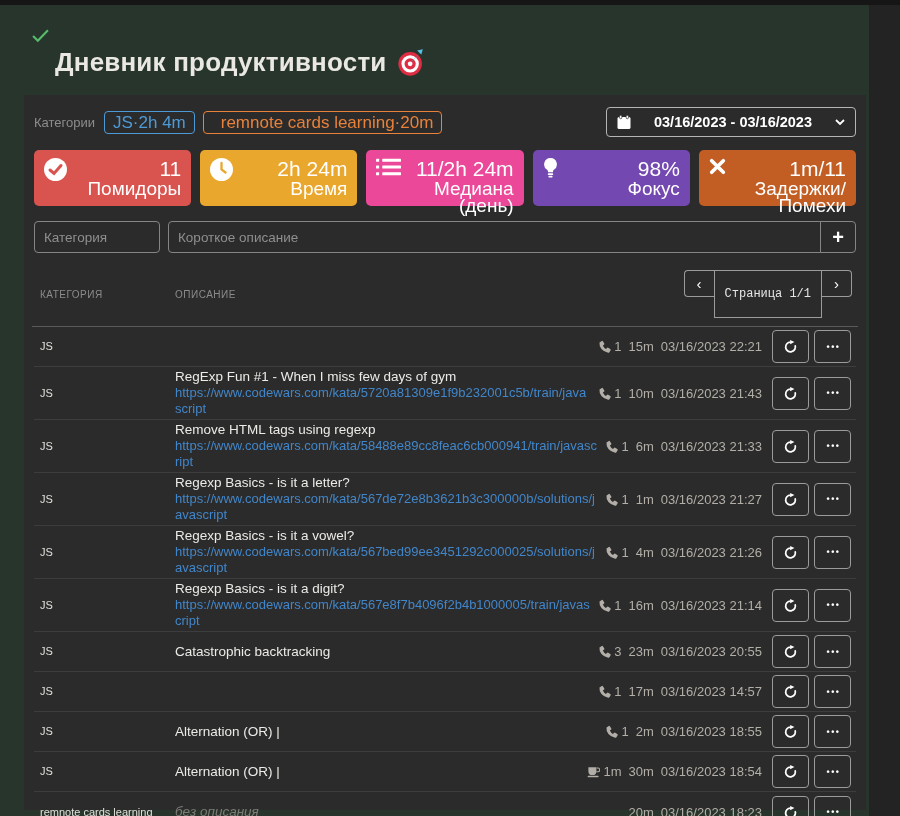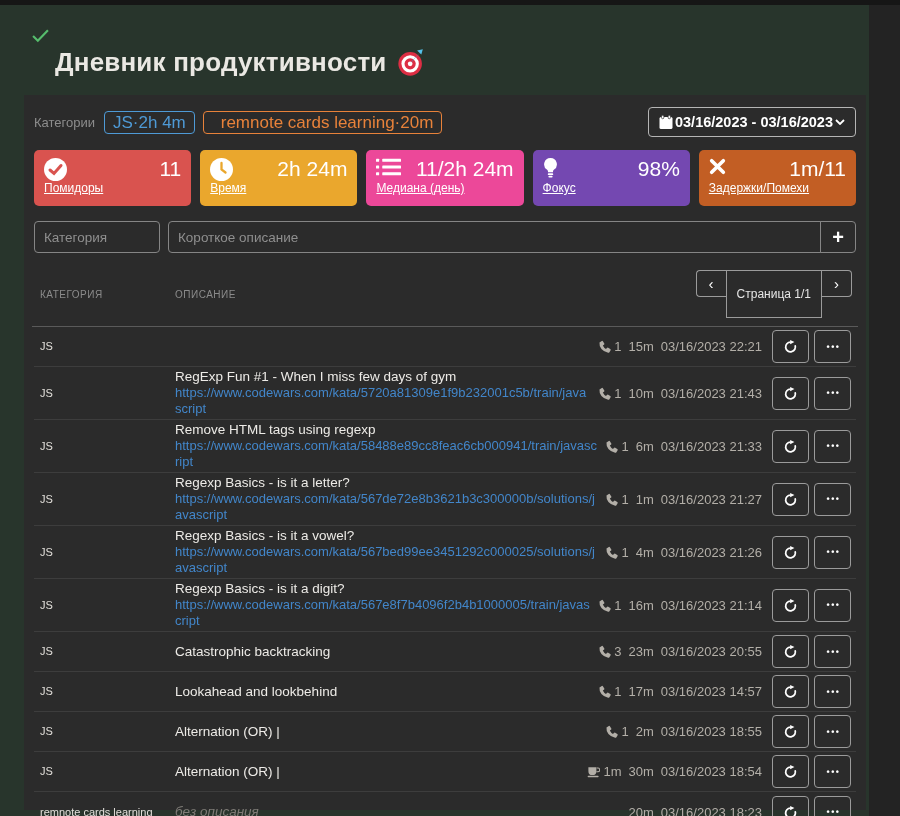--- a/index.html
+++ b/index.html
@@ -26,33 +26,33 @@
 
   
   .filters-row{display:flex;align-items:center;padding:0 2px;}
   .cats-label{color:#8d8d8d;font-size:13px;margin-right:9px;}
   .badges{display:flex;gap:8px;align-items:center;}
   .cat-badge{
     border:1px solid;border-radius:4px;padding:3px 8px;
     font-size:17px;line-height:15px;cursor:pointer;background:transparent;white-space:nowrap;
   }
   .date-btn{
-    margin-left:auto;display:flex;align-items:center;gap:2px;cursor:pointer;
+    margin-left:auto;display:flex;align-items:center;gap:23px;cursor:pointer;
     border:1px solid #b5b5b5;border-radius:4px;background:transparent;
     padding:6px 10px;color:#fff;font-size:14.5px;font-weight:600;
     font-family:"Liberation Sans", sans-serif;
   }
 
   
   .stats-row{display:flex;gap:9px;margin:13px 2px 0;}
   .stat-card{flex:1;height:56px;border-radius:5px;position:relative;color:#fff;
     padding:7px 10px;box-sizing:border-box;}
   .stat-icon{position:absolute;left:10px;top:8px;display:block;}
   .stat-value{text-align:right;font-size:21px;line-height:23px;font-weight:400;}
-  .stat-label{text-align:left;font-size:12px;line-height:17px;text-decoration:underline;}
+  .stat-label{text-align:right;font-size:19px;line-height:17px;}
 
   
   .add-row{display:flex;margin:15px 2px 0;height:32px;}
   .inp{
     background:transparent;border:1px solid #858585;border-radius:4px;
     color:#ddd;font-size:13.5px;padding:0 9px;box-sizing:border-box;height:32px;
     font-family:"Liberation Sans", sans-serif;outline:none;
   }
   .inp::placeholder{color:#8f8f8f;opacity:1;}
   .inp-cat{width:126px;margin-right:8px;}
@@ -71,21 +71,21 @@
   .th-cat{flex:0 0 141px;padding-left:6px;box-sizing:border-box;}
   .th-desc{flex:1;}
   .pager{display:flex;margin-right:4px;}
   .pg-btn{
     width:30px;height:27px;border:1px solid #9b9b9b;background:transparent;color:#fff;
     font-size:15px;cursor:pointer;display:flex;align-items:center;justify-content:center;padding:0;
   }
   .pg-prev{border-radius:4px 0 0 4px;border-right:none;}
   .pg-next{border-radius:0 4px 4px 0;border-left:none;}
   .pg-label{border:1px solid #9b9b9b;display:flex;align-items:center;padding:16px 10px;
-    font-size:12px;color:#e6e6e6;}
+    font-size:12px;color:#e6e6e6;font-family:Liberation Mono, monospace;}
 
   .rows{padding:0 2px;}
   .t-row{display:flex;align-items:center;border-bottom:1px solid #3d3d3d;
     padding:2px 0;min-height:40px;box-sizing:border-box;}
   .t-row:last-child{border-bottom:none;}
   .cell-cat{flex:0 0 141px;padding-left:6px;box-sizing:border-box;
     font-size:11px;color:#e2dfda;line-height:17px;}
   .cell-desc{flex:1;padding-right:8px;min-width:0;}
   .desc-title{font-size:13.5px;line-height:16px;color:#edebe7;}
   .desc-empty{font-style:italic;color:#7e7b76;}
@@ -422,23 +422,20 @@
                 <path d="M8 3.3 A 5.2 5.2 0 1 0 12.9 6.7" fill="none" stroke="#fff" stroke-width="1.9"></path>
                 <path d="M7.6 1.1 L12.2 3.3 L7.6 5.6 Z" fill="#fff"></path>
               </svg>
             </span>
           </button>
           <button class="icon-btn dots">•••</button>
         </span>
       </div>
       <div class="t-row">
         <div class="cell-cat">JS</div>
-        <div class="cell-desc">
-          <div class="desc-title">Lookahead and lookbehind</div>
-        </div>
         <div class="cell-meta">
           <span class="meta-calls">
             <span style="display:flex;">
               <svg viewBox="0 0 14 14" width="13" height="13">
                 <path d="M1.6 2.6 L4.1 1 Q4.9 0.7 5.4 1.5 L6.8 3.7 Q7.2 4.5 6.4 5.1 L5.2 6 Q6.3 8.5 8.6 9.7 L9.6 8.6 Q10.2 7.9 11 8.3 L13.2 9.6 Q14 10.1 13.6 11 L12.3 13.2 Q11.8 14 10.9 13.8 Q6.4 12.8 3.7 9.7 Q1.2 6.8 1.6 2.6 Z" fill="currentColor"></path>
               </svg>
             </span>
             <span>1</span>
           </span>
           <span>17m</span>

